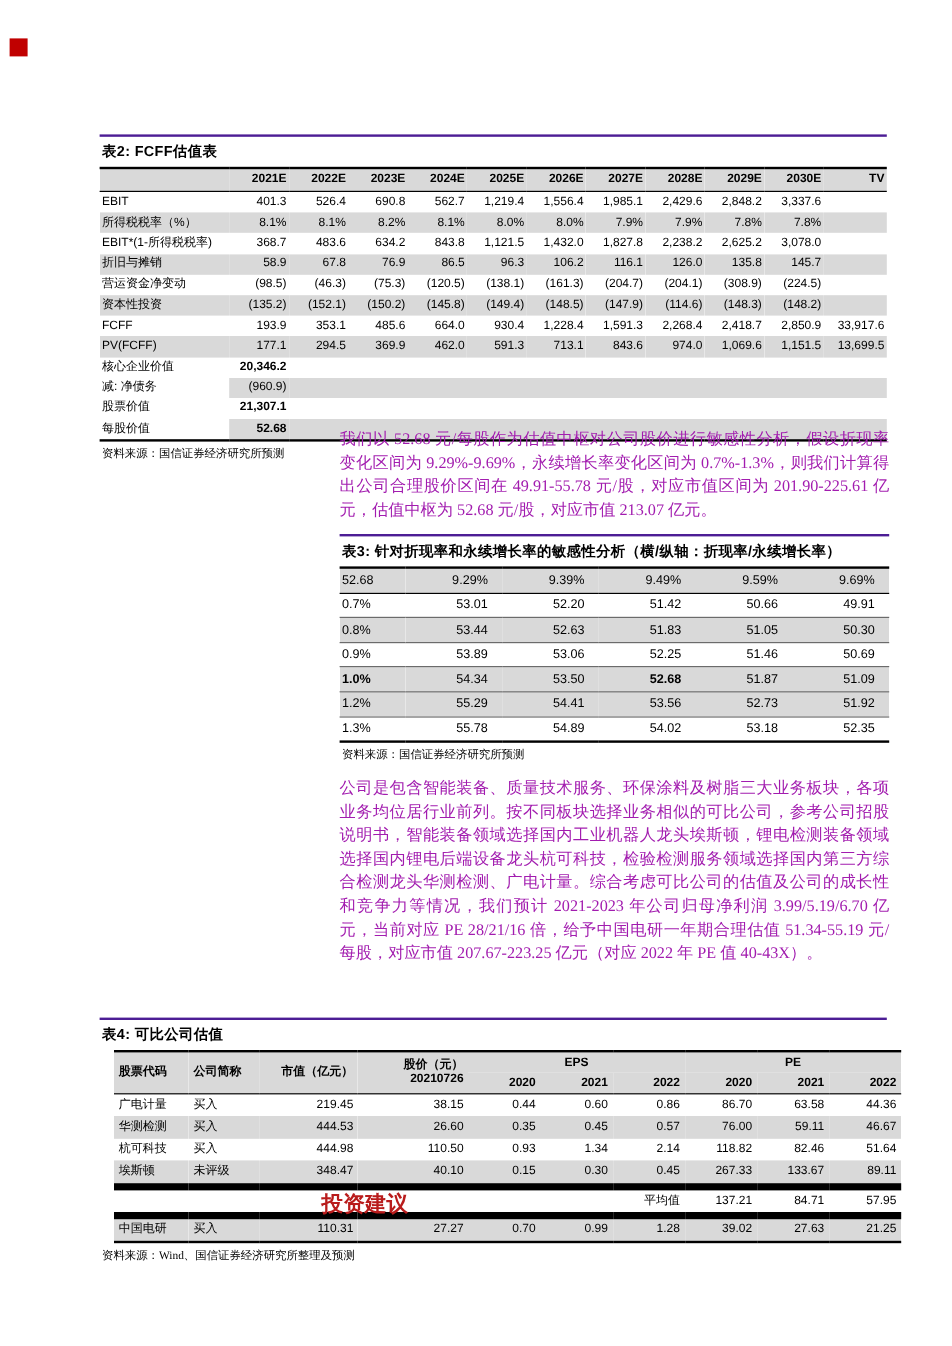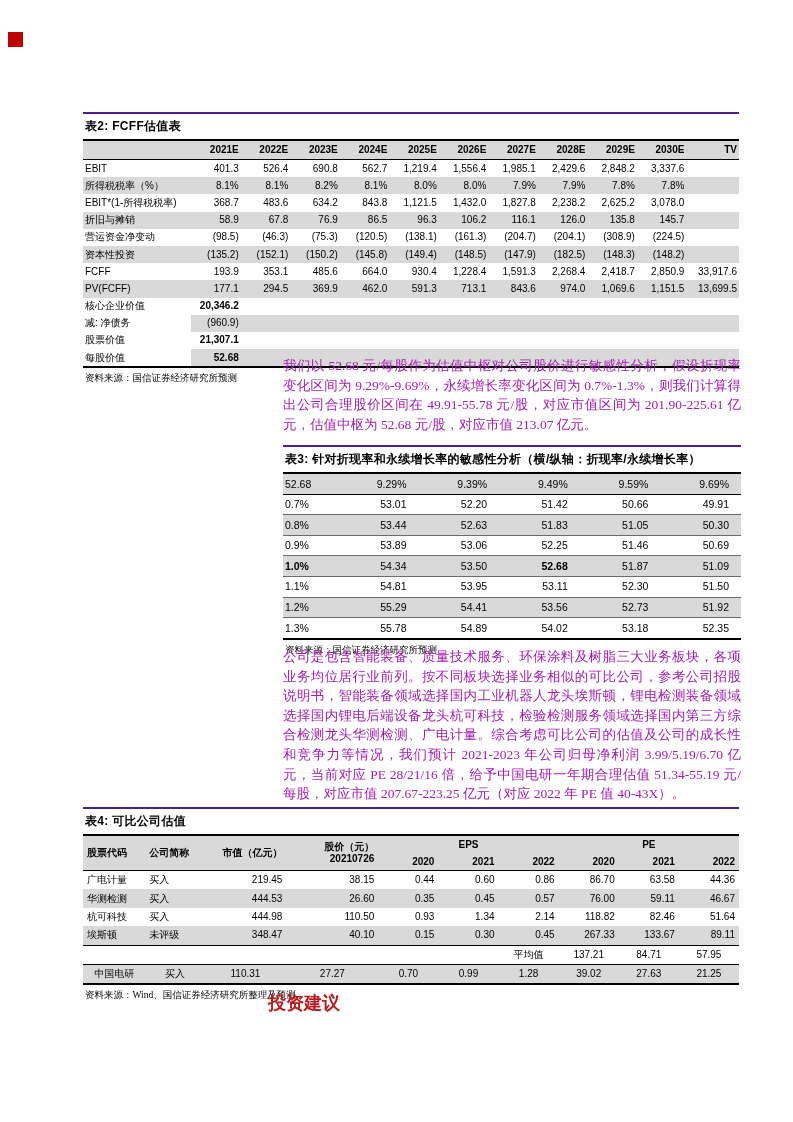--- a/index.html
+++ b/index.html
@@ -29,25 +29,25 @@
   
   .t3{font-size:10.5px;}
   .t3 thead{border-top:2px solid #000;border-bottom:1px solid #000;}
   .t3 thead th{background:var(--shade,#d9d9d9);font-weight:normal;padding:3.5px 12px 3.5px 2px;}
   .t3 thead th.lbl{padding-left:2px;padding-right:2px;}
   .t3 td{padding:3.5px 12px 3.5px 2px;border-bottom:1px solid #6b6b6b;}
   .t3 td.lbl{padding-right:2px;}
   .t3 tbody tr:last-child td{border-bottom:none;}
 
   
-  .t4{font-size:10px;}
+  .t4{font-size:10px;margin-left:12px;}
   .t4 thead{border-top:2px solid #000;border-bottom:1px solid #000;}
   .t4 thead th{background:var(--shade,#d9d9d9);font-weight:bold;padding:2.5px 4px;vertical-align:middle;}
   .t4 td{padding:3.2px 4px;}
-  .t4 tr.rule-top td{border-top:1px solid #000000;text-align:center;}
+  .t4 tr.rule-top td{border-top:6px solid #000000;}
   .price-h div{line-height:1.25;}
 
   
   .para{font-size:13.5px;line-height:19.6px;text-align:justify;color:#a21caf;
         font-family:"Liberation Serif","DejaVu Serif",serif;}
   .h-rel{font-size:14.5px;font-weight:bold;color:#000;}
   .h-invest{font-size:18px;font-weight:bold;color:#b91c1c;}
 </style>
 </head>
 <body>
@@ -153,21 +153,21 @@
           </tr>
           <tr class="shaded">
             <td class="lbl">资本性投资</td>
             <td class="num">(135.2)</td>
             <td class="num">(152.1)</td>
             <td class="num">(150.2)</td>
             <td class="num">(145.8)</td>
             <td class="num">(149.4)</td>
             <td class="num">(148.5)</td>
             <td class="num">(147.9)</td>
-            <td class="num">(182.5)</td>
+            <td class="num">(114.6)</td>
             <td class="num">(148.3)</td>
             <td class="num">(148.2)</td>
             <td class="num"></td>
           </tr>
           <tr>
             <td class="lbl">FCFF</td>
             <td class="num">193.9</td>
             <td class="num">353.1</td>
             <td class="num">485.6</td>
             <td class="num">664.0</td>
@@ -263,28 +263,20 @@
             <td class="num">50.69</td>
           </tr>
           <tr class="shaded">
             <td class="lbl b">1.0%</td>
             <td class="num">54.34</td>
             <td class="num">53.50</td>
             <td class="num b">52.68</td>
             <td class="num">51.87</td>
             <td class="num">51.09</td>
           </tr>
-          <tr>
-            <td class="lbl">1.1%</td>
-            <td class="num">54.81</td>
-            <td class="num">53.95</td>
-            <td class="num">53.11</td>
-            <td class="num">52.30</td>
-            <td class="num">51.50</td>
-          </tr>
           <tr class="shaded">
             <td class="lbl">1.2%</td>
             <td class="num">55.29</td>
             <td class="num">54.41</td>
             <td class="num">53.56</td>
             <td class="num">52.73</td>
             <td class="num">51.92</td>
           </tr>
           <tr>
             <td class="lbl">1.3%</td>
@@ -294,21 +286,21 @@
             <td class="num">53.18</td>
             <td class="num">52.35</td>
           </tr>
         </tbody>
     </table>
     <div class="tbl-src">资料来源：国信证券经济研究所预测</div>
   </div>
 
   <div class="abs para" style="left:283px;top:647px;width:458px;">公司是包含智能装备、质量技术服务、环保涂料及树脂三大业务板块，各项业务均位居行业前列。按不同板块选择业务相似的可比公司，参考公司招股说明书，智能装备领域选择国内工业机器人龙头埃斯顿，锂电检测装备领域选择国内锂电后端设备龙头杭可科技，检验检测服务领域选择国内第三方综合检测龙头华测检测、广电计量。综合考虑可比公司的估值及公司的成长性和竞争力等情况，我们预计 2021-2023 年公司归母净利润 3.99/5.19/6.70 亿元，当前对应 PE 28/21/16 倍，给予中国电研一年期合理估值 51.34-55.19 元/每股，对应市值 207.67-223.25 亿元（对应 2022 年 PE 值 40-43X）。</div>
 
-  <div class="abs tbl-wrap" style="left:83px;top:807px;width:656px;">
+  <div class="abs tbl-wrap" style="left:83px;top:848px;width:656px;">
     <div class="tbl-title">表4: 可比公司估值</div>
     <table class="t4">
       <colgroup>
         <col style="width:9.5%">
         <col style="width:9%">
         <col style="width:12.5%">
         <col style="width:14%">
         <col span="6" style="width:9.16%">
       </colgroup>
       <thead>

